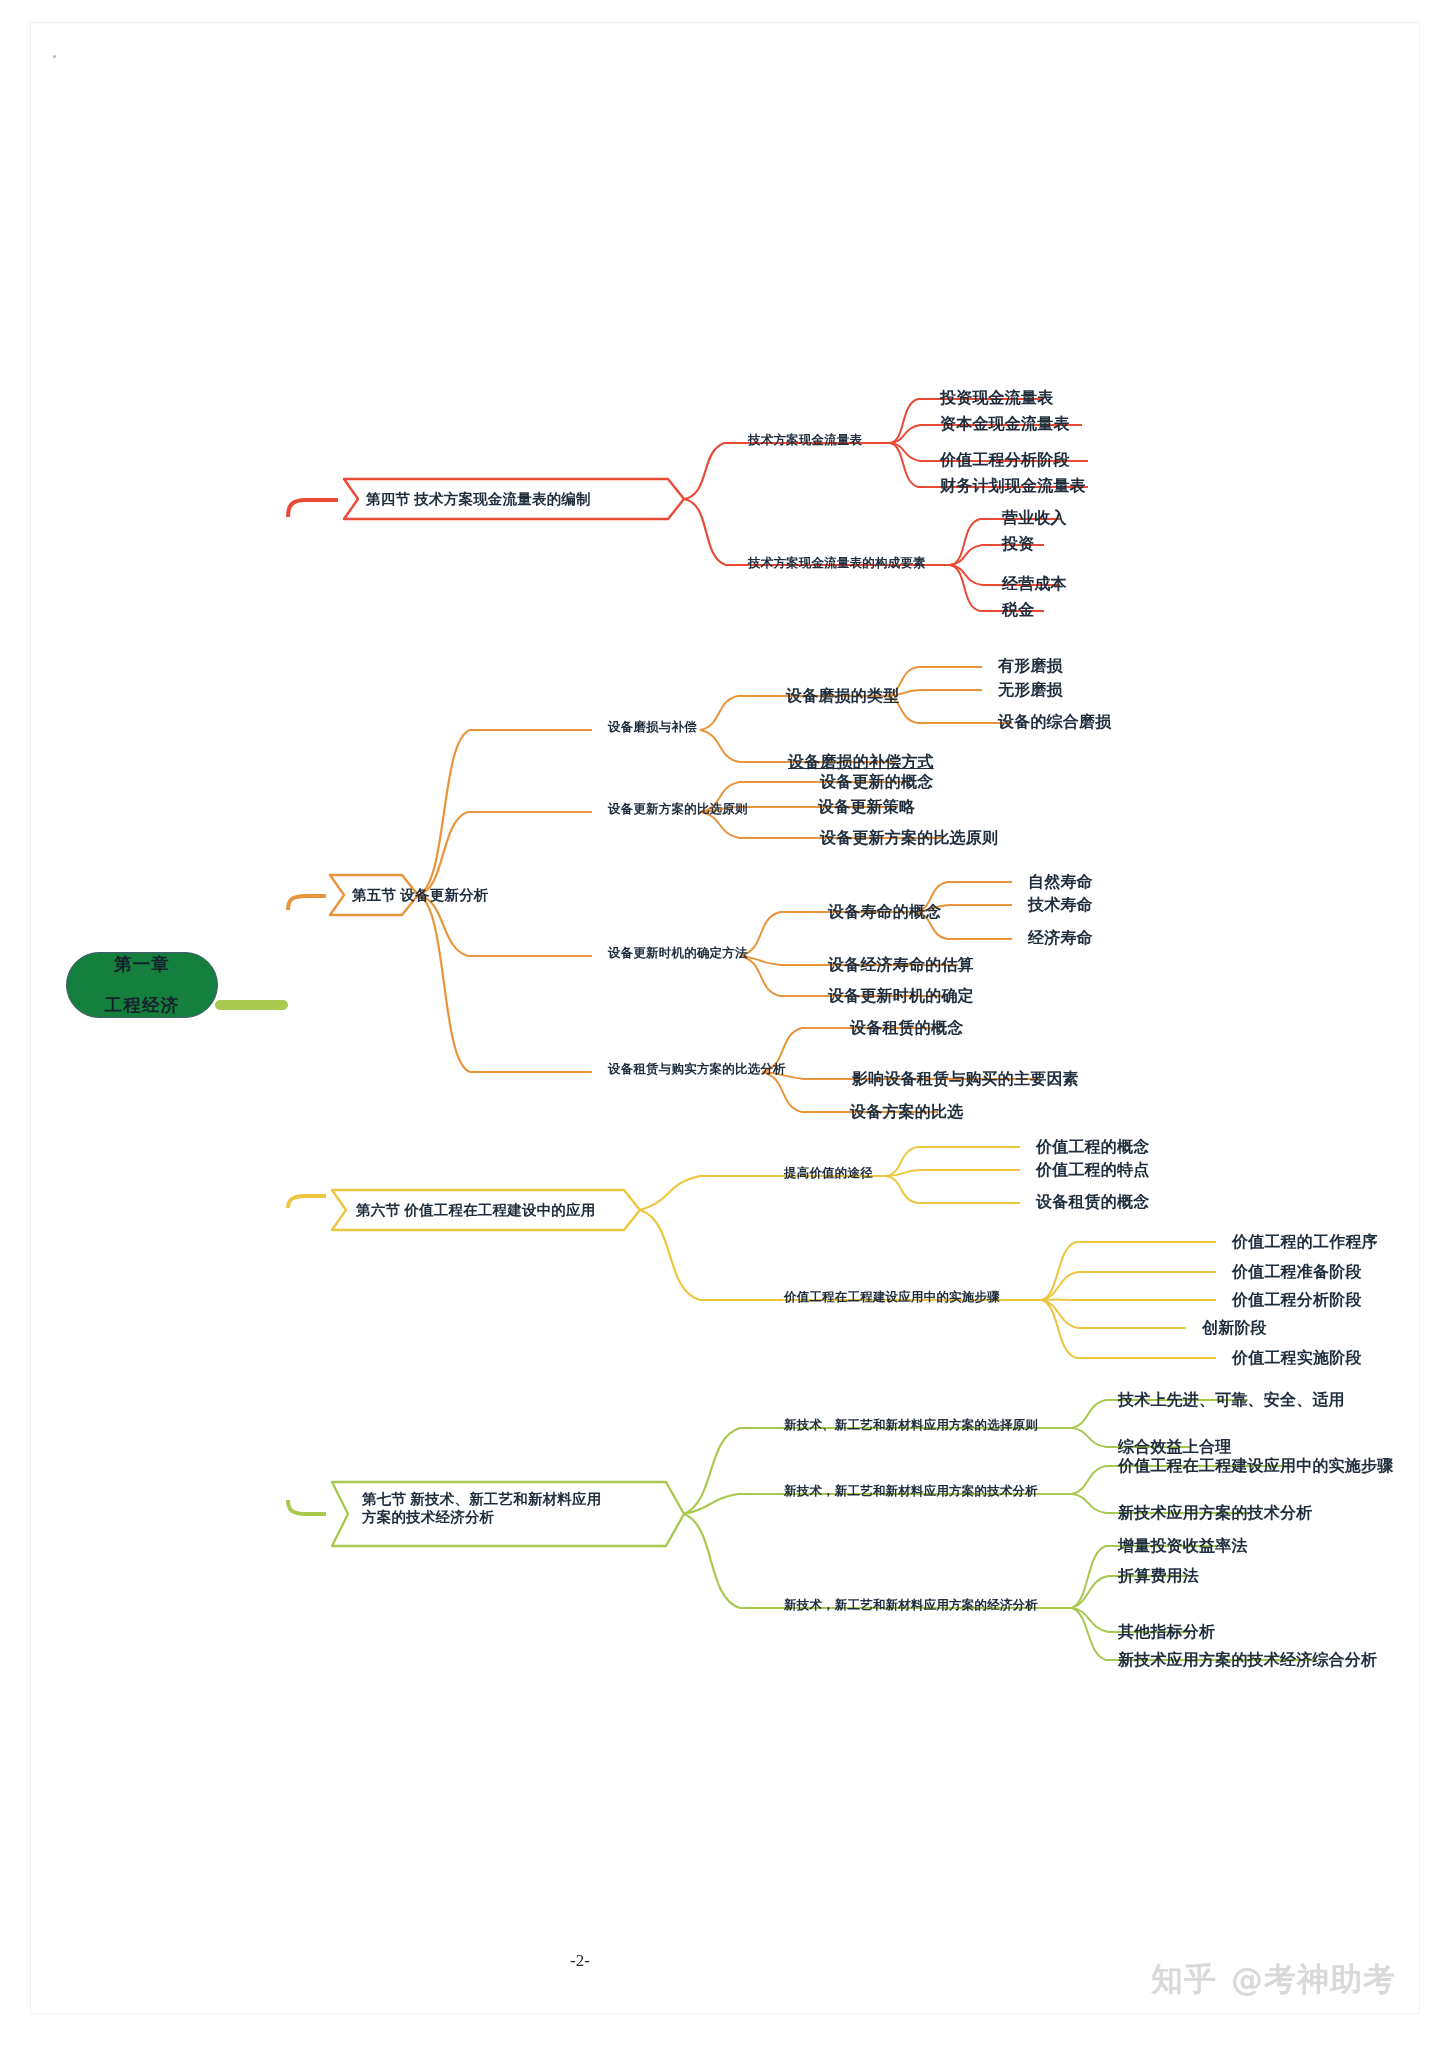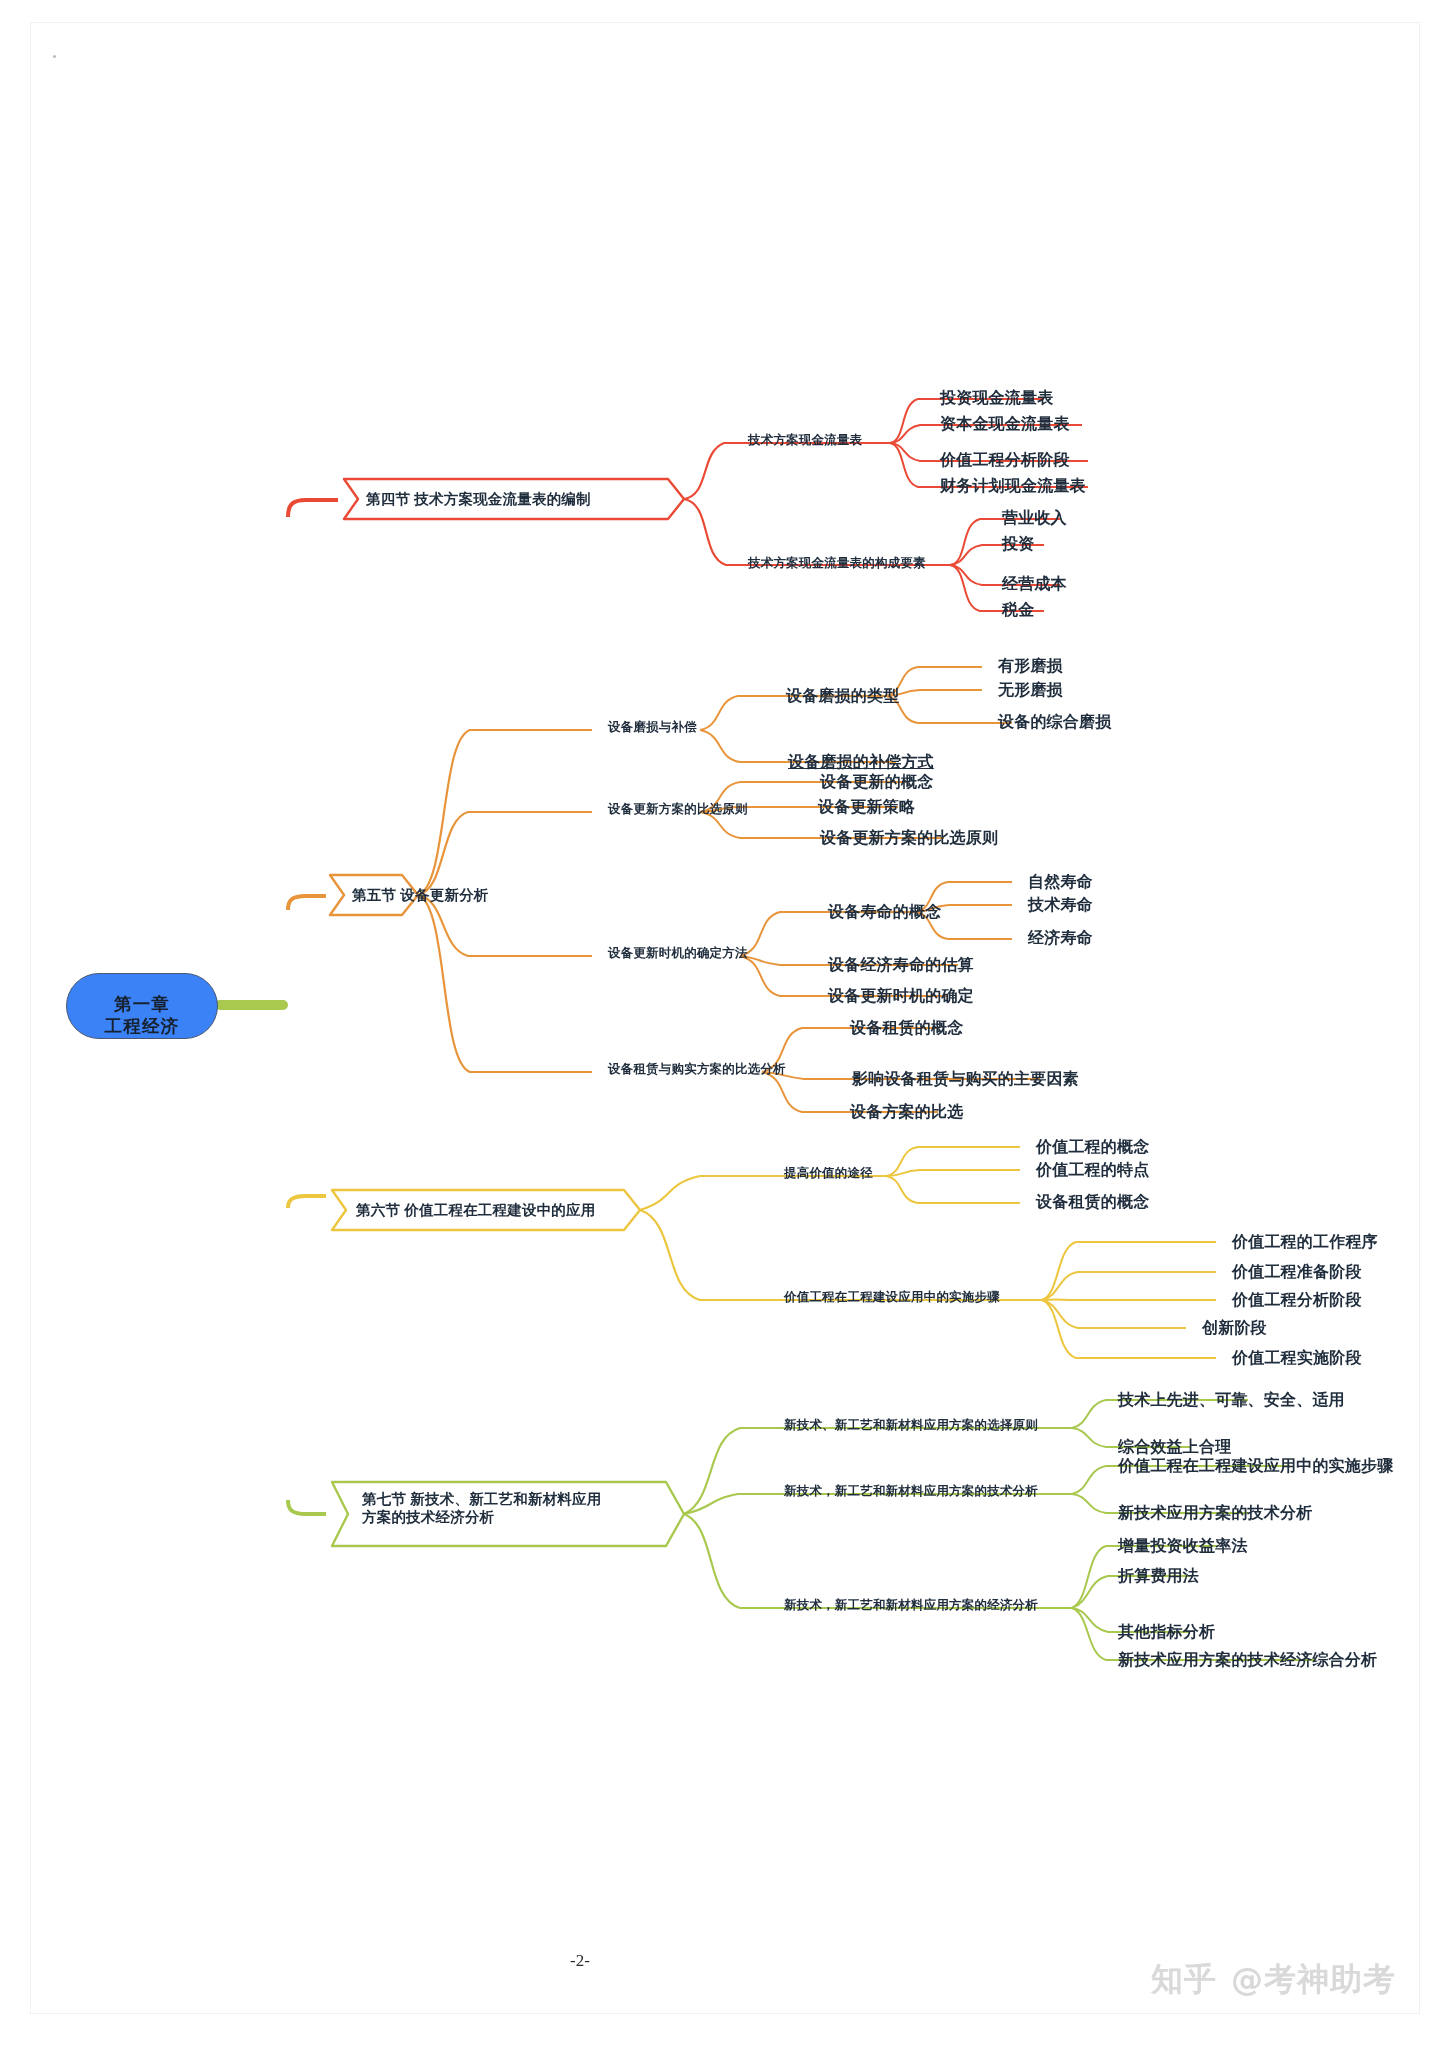--- a/index.html
+++ b/index.html
@@ -32,27 +32,27 @@
     position: absolute;
     font-weight: bold;
     color: #1f2d3d;
     white-space: nowrap;
     letter-spacing: .2px;
     line-height: 1.25;
   }
   
   #root-node {
     position: absolute;
-    left: 66px; top: 973px;
+    left: 66px; top: 952px;
     width: 152px; height: 66px;
     border: 1.6px solid #4a5873;
     border-radius: 33px;
-    background: #3b82f6;
+    background: #15803d;
     display: flex; flex-direction: column;
-    align-items: center; justify-content: flex-end;
+    align-items: center; justify-content: space-between;
   }
   #root-node .rl {
     font-weight: bold; font-size: 17.5px; color: #16202e;
     letter-spacing: 1.2px; line-height: 1.3;
   }
 
   
   .lvl1 { font-size: 14.5px; }
   .lvl2 { font-size: 12.5px; }
   .lvl3 { font-size: 16px; }

